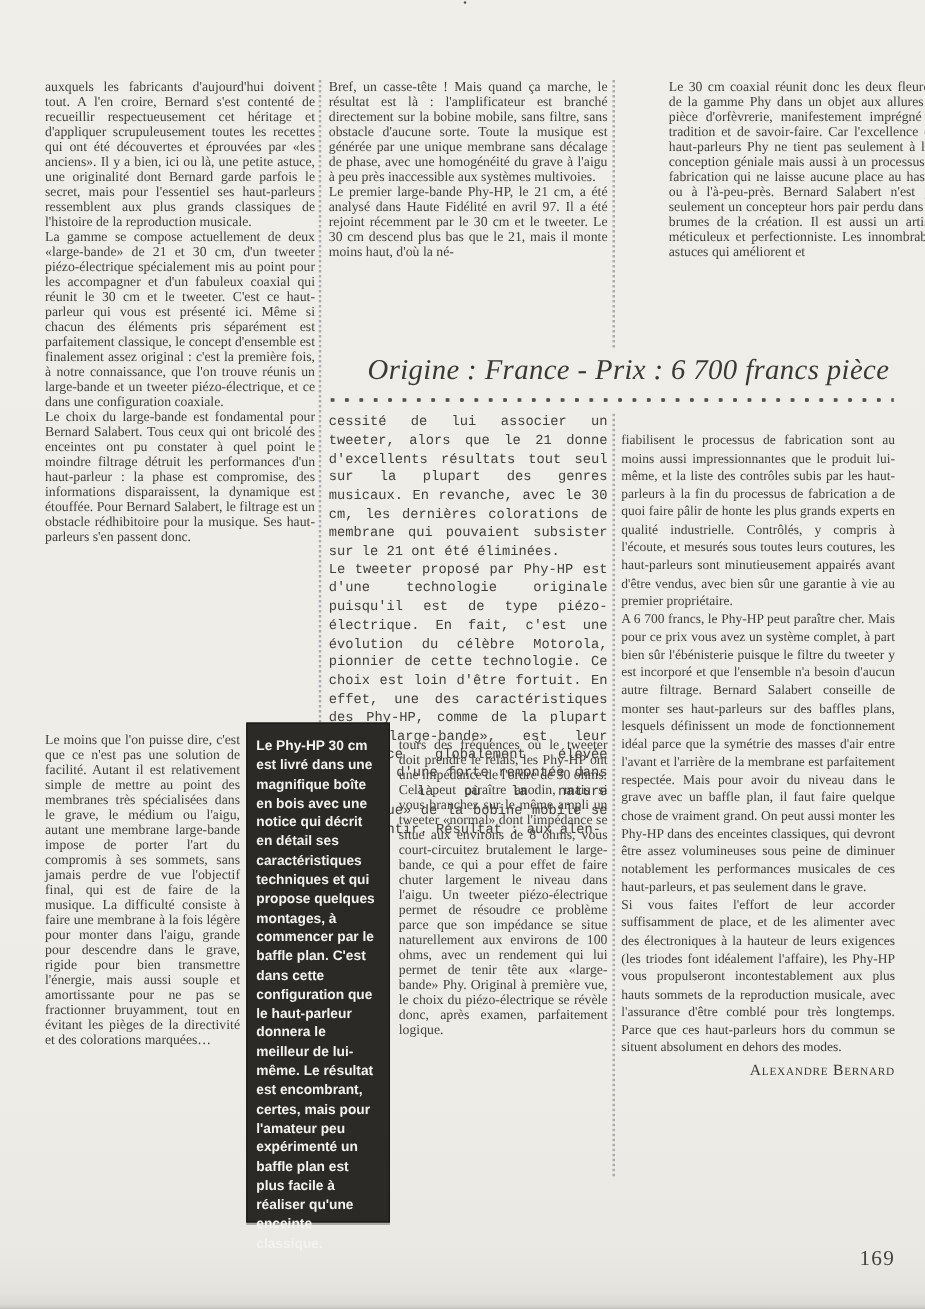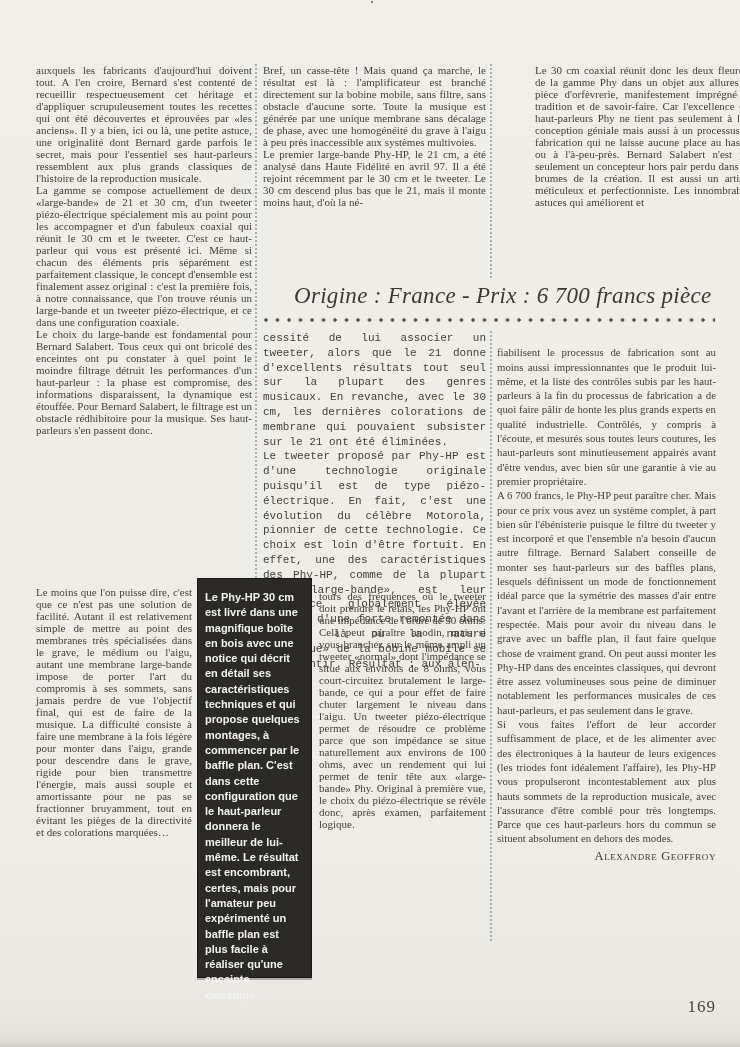--- a/index.html
+++ b/index.html
@@ -118,21 +118,21 @@
   <div class="body-text col2-middle">cessité de lui associer un tweeter, alors que le 21 donne d'excellents résultats tout seul sur la plupart des genres musicaux. En revanche, avec le 30 cm, les dernières colorations de membrane qui pouvaient subsister sur le 21 ont été éliminées.
 Le tweeter proposé par Phy-HP est d'une technologie originale puisqu'il est de type piézo-électrique. En fait, c'est une évolution du célèbre Motorola, pionnier de cette technologie. Ce choix est loin d'être fortuit. En effet, une des caractéristiques des Phy-HP, comme de la plupart des «large-bande», est leur impédance globalement élevée doublée d'une forte remontée dans l'aigu, là où la nature «selfique» de la bobine mobile se fait sentir. Résultat : aux alen-</div>
   <div class="body-text col2-lower">tours des fréquences où le tweeter doit prendre le relais, les Phy-HP ont une impédance de l'ordre de 30 ohms.
 Cela peut paraître anodin, mais si vous branchez sur le même ampli un tweeter «normal» dont l'impédance se situe aux environs de 8 ohms, vous court-circuitez brutalement le large-bande, ce qui a pour effet de faire chuter largement le niveau dans l'aigu. Un tweeter piézo-électrique permet de résoudre ce problème parce que son impédance se situe naturellement aux environs de 100 ohms, avec un rendement qui lui permet de tenir tête aux «large-bande» Phy. Original à première vue, le choix du piézo-électrique se révèle donc, après examen, parfaitement logique.</div>
 
   <div class="body-text col3-upper">Le 30 cm coaxial réunit donc les deux fleurons de la gamme Phy dans un objet aux allures de pièce d'orfèvrerie, manifestement imprégné de tradition et de savoir-faire. Car l'excellence des haut-parleurs Phy ne tient pas seulement à leur conception géniale mais aussi à un processus de fabrication qui ne laisse aucune place au hasard ou à l'à-peu-près. Bernard Salabert n'est pas seulement un concepteur hors pair perdu dans les brumes de la création. Il est aussi un artisan méticuleux et perfectionniste. Les innombrables astuces qui améliorent et</div>
   <div class="body-text col3-lower">
     <span>fiabilisent le processus de fabrication sont au moins aussi impressionnantes que le produit lui-même, et la liste des contrôles subis par les haut-parleurs à la fin du processus de fabrication a de quoi faire pâlir de honte les plus grands experts en qualité industrielle. Contrôlés, y compris à l'écoute, et mesurés sous toutes leurs coutures, les haut-parleurs sont minutieusement appairés avant d'être vendus, avec bien sûr une garantie à vie au premier propriétaire.
 A 6 700 francs, le Phy-HP peut paraître cher. Mais pour ce prix vous avez un système complet, à part bien sûr l'ébénisterie puisque le filtre du tweeter y est incorporé et que l'ensemble n'a besoin d'aucun autre filtrage. Bernard Salabert conseille de monter ses haut-parleurs sur des baffles plans, lesquels définissent un mode de fonctionnement idéal parce que la symétrie des masses d'air entre l'avant et l'arrière de la membrane est parfaitement respectée. Mais pour avoir du niveau dans le grave avec un baffle plan, il faut faire quelque chose de vraiment grand. On peut aussi monter les Phy-HP dans des enceintes classiques, qui devront être assez volumineuses sous peine de diminuer notablement les performances musicales de ces haut-parleurs, et pas seulement dans le grave.
 Si vous faites l'effort de leur accorder suffisamment de place, et de les alimenter avec des électroniques à la hauteur de leurs exigences (les triodes font idéalement l'affaire), les Phy-HP vous propulseront incontestablement aux plus hauts sommets de la reproduction musicale, avec l'assurance d'être comblé pour très longtemps. Parce que ces haut-parleurs hors du commun se situent absolument en dehors des modes.</span>
-    <div class="byline">Alexandre Geoffroy</div>
+    <div class="byline">Alexandre Bernard</div>
   </div>
 
   <div class="sidebar-box">Le Phy-HP 30 cm est livré dans une magnifique boîte en bois avec une notice qui décrit en détail ses caractéristiques techniques et qui propose quelques montages, à commencer par le baffle plan. C'est dans cette configuration que le haut-parleur donnera le meilleur de lui-même. Le résultat est encombrant, certes, mais pour l'amateur peu expérimenté un baffle plan est plus facile à réaliser qu'une enceinte classique.</div>
 
   <div class="page-number">169</div>
 
   <div class="scan-bottom"></div>
 </div>
 
 </body></html>

